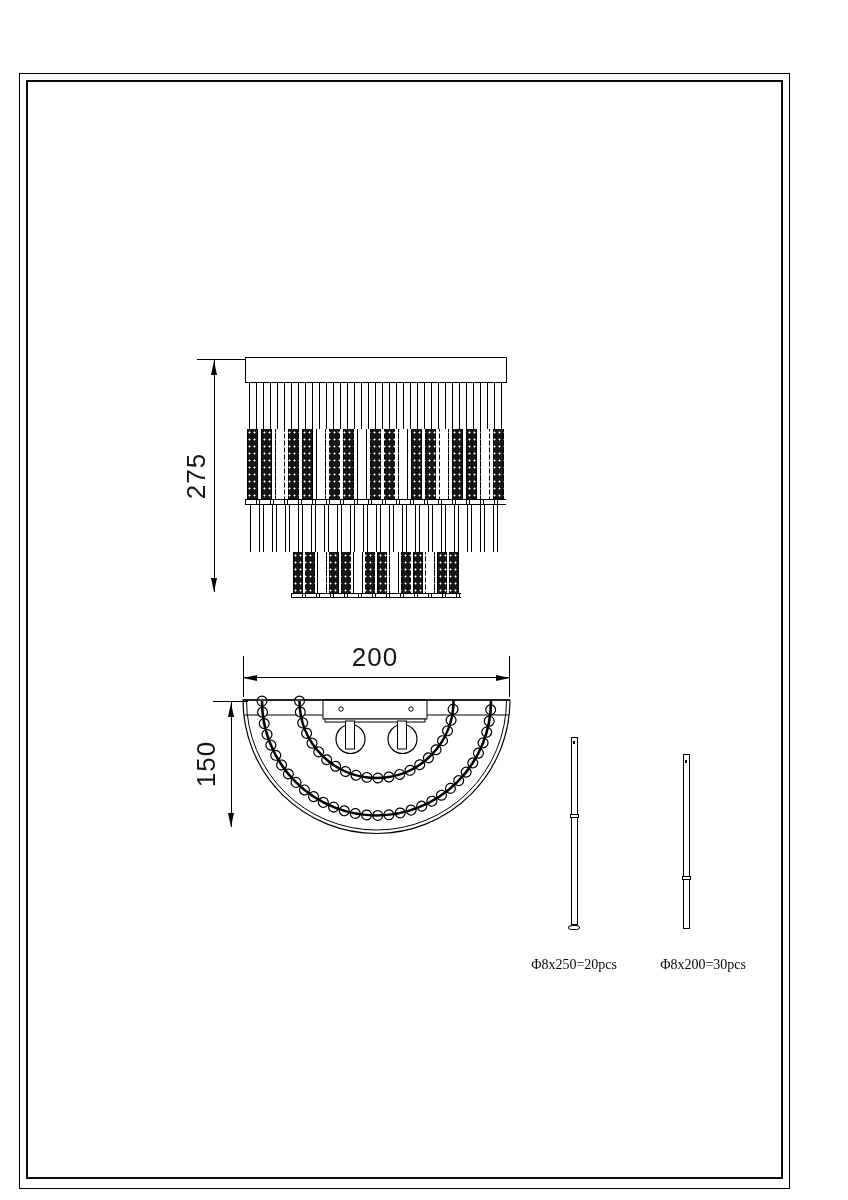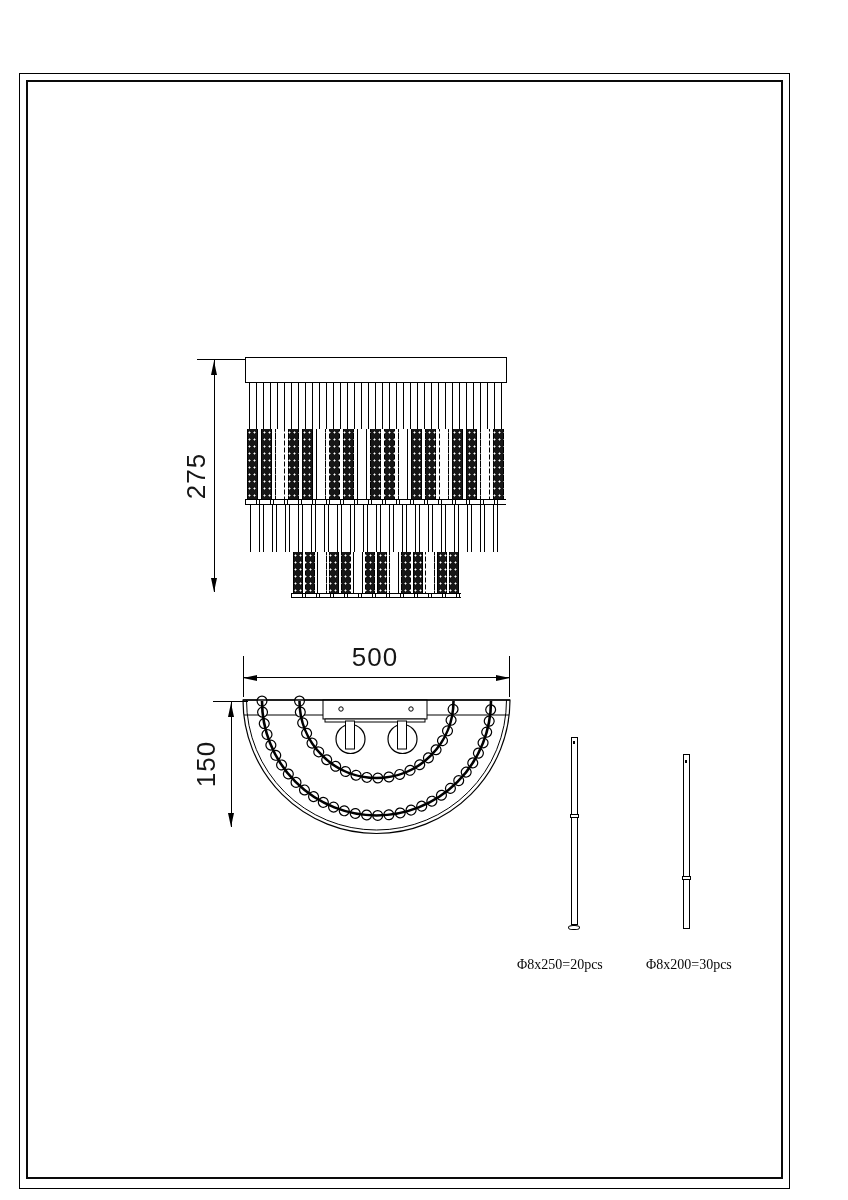--- a/index.html
+++ b/index.html
@@ -55,21 +55,21 @@
   .a-left  { border-top:3px solid transparent; border-bottom:3px solid transparent; border-right:14px solid #000; }
   .a-right { border-top:3px solid transparent; border-bottom:3px solid transparent; border-left:14px solid #000; }
   .dimtxt { font-size:26px; color:#161616; text-align:center; line-height:26px; letter-spacing:1px; }
   .rot { transform:rotate(-90deg); }
 
   
   .rodbody { border:1px solid #000; background:#fff; }
   .rodjoint { border:1px solid #000; background:#fff; }
   .roddot { background:#000; }
   .rodflange { border:1px solid #000; background:#fff; border-radius:45%/55%; }
-  .partlabel { font-family:"Liberation Serif", serif; font-size:14px; color:#0a0a0a; text-align:left; }
+  .partlabel { font-family:"Liberation Serif", serif; font-size:14px; color:#0a0a0a; text-align:right; }
 
   svg .ln { fill:none; stroke:#000; }
 </style>
 </head>
 <body>
 
 <div class="page">
 
   <div class="abs frame-outer"></div>
   <div class="abs frame-inner"></div>
@@ -113,21 +113,21 @@
     <path d="M 299.5 701 A 77 77 0 0 0 453.5 701" fill="none" stroke="#000" stroke-width="2.6"></path>
 
     <path d="M 262 701 A 114.5 114.5 0 0 0 491 701" fill="none" stroke="#000" stroke-width="11" stroke-linecap="round" stroke-dasharray="0.1 11.2"></path>
     <path d="M 262 701 A 114.5 114.5 0 0 0 491 701" fill="none" stroke="#fff" stroke-width="8.6" stroke-linecap="round" stroke-dasharray="0.1 11.2"></path>
     <path d="M 262 701 A 114.5 114.5 0 0 0 491 701" fill="none" stroke="#000" stroke-width="2.6"></path>
 
     <line class="ln" stroke-width="1.4" x1="243" y1="700" x2="510" y2="700"></line>
   </svg>
 
   <div>
-    <div class="abs dimtxt" style="left:325px; top:644px; width:100px;">500</div>
+    <div class="abs dimtxt" style="left:325px; top:644px; width:100px;">200</div>
     <div class="abs vline" style="left:243px; top:656px; height:41px;"></div>
     <div class="abs vline" style="left:509px; top:656px; height:41px;"></div>
     <div class="abs hline" style="left:243px; top:677px; width:267px;"></div>
     <div class="abs arrow a-left" style="left:243px; top:674.5px;"></div>
     <div class="abs arrow a-right" style="left:496px; top:674.5px;"></div>
   </div>
 
   <div>
     <div class="abs hline" style="left:213px; top:701px; width:35px;"></div>
     <div class="abs vline" style="left:231px; top:702px; height:125px;"></div>

